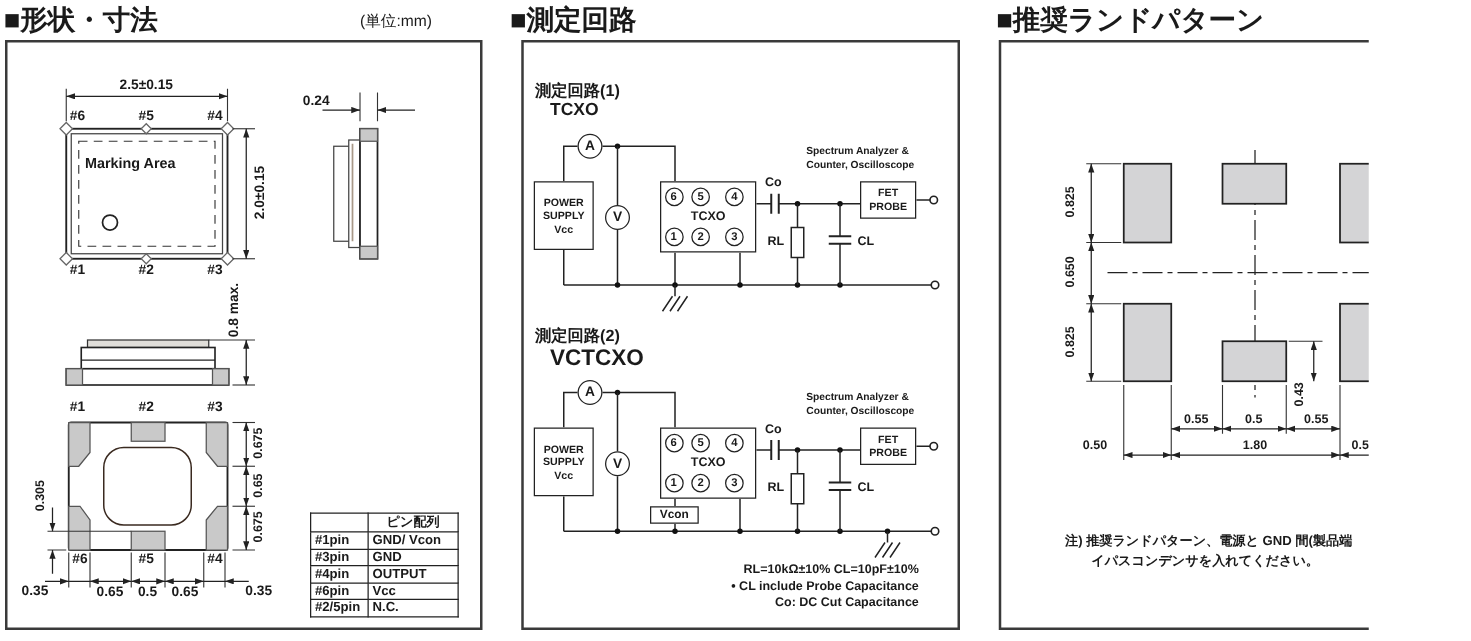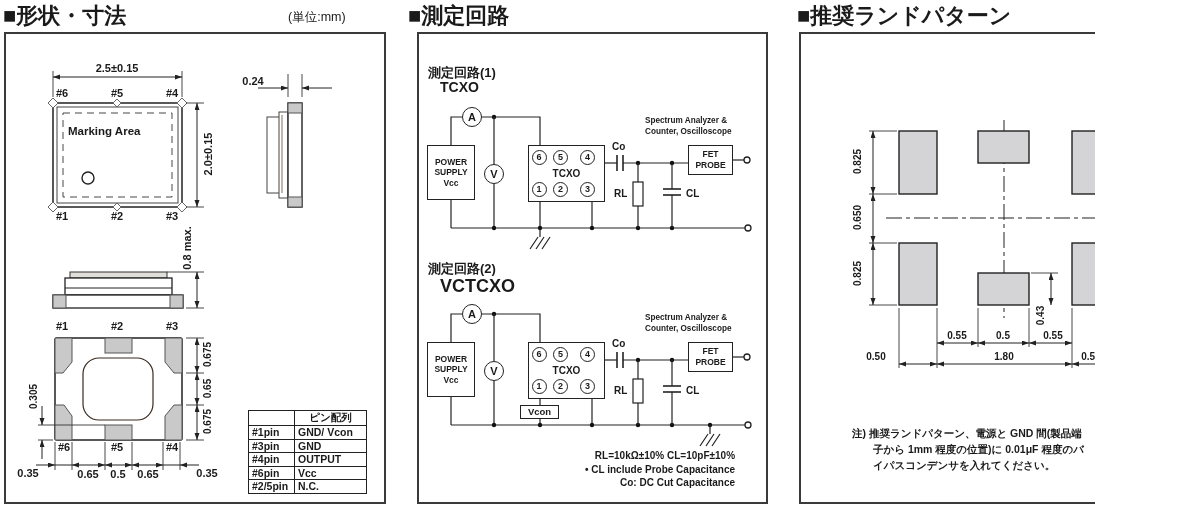--- a/index.html
+++ b/index.html
@@ -360,17 +360,16 @@
   <div class="vlbl f10" style="left:857px; top:268px;">0.825</div>
   <div class="vlbl f10" style="left:1040px; top:310px;">0.43</div>
   <div class="clbl f10" style="left:957px; top:330px;">0.55</div>
   <div class="clbl f10" style="left:1003px; top:330px;">0.5</div>
   <div class="clbl f10" style="left:1053px; top:330px;">0.55</div>
   <div class="clbl f10" style="left:876px; top:351px;">0.50</div>
   <div class="clbl f10" style="left:1004px; top:351px;">1.80</div>
   <div class="clbl f10" style="left:1091px; top:351px;">0.50</div>
   <div class="jnote" style="left:852px; top:426px; width:315px;">
     <div>注) 推奨ランドパターン、電源と GND 間(製品端</div>
-    <div class="indent">子から 1mm 程度の位置)に 0.01μF 程度のバ</div>
     <div class="indent">イパスコンデンサを入れてください。</div>
   </div>
 
 </div>
 
 </body></html>

